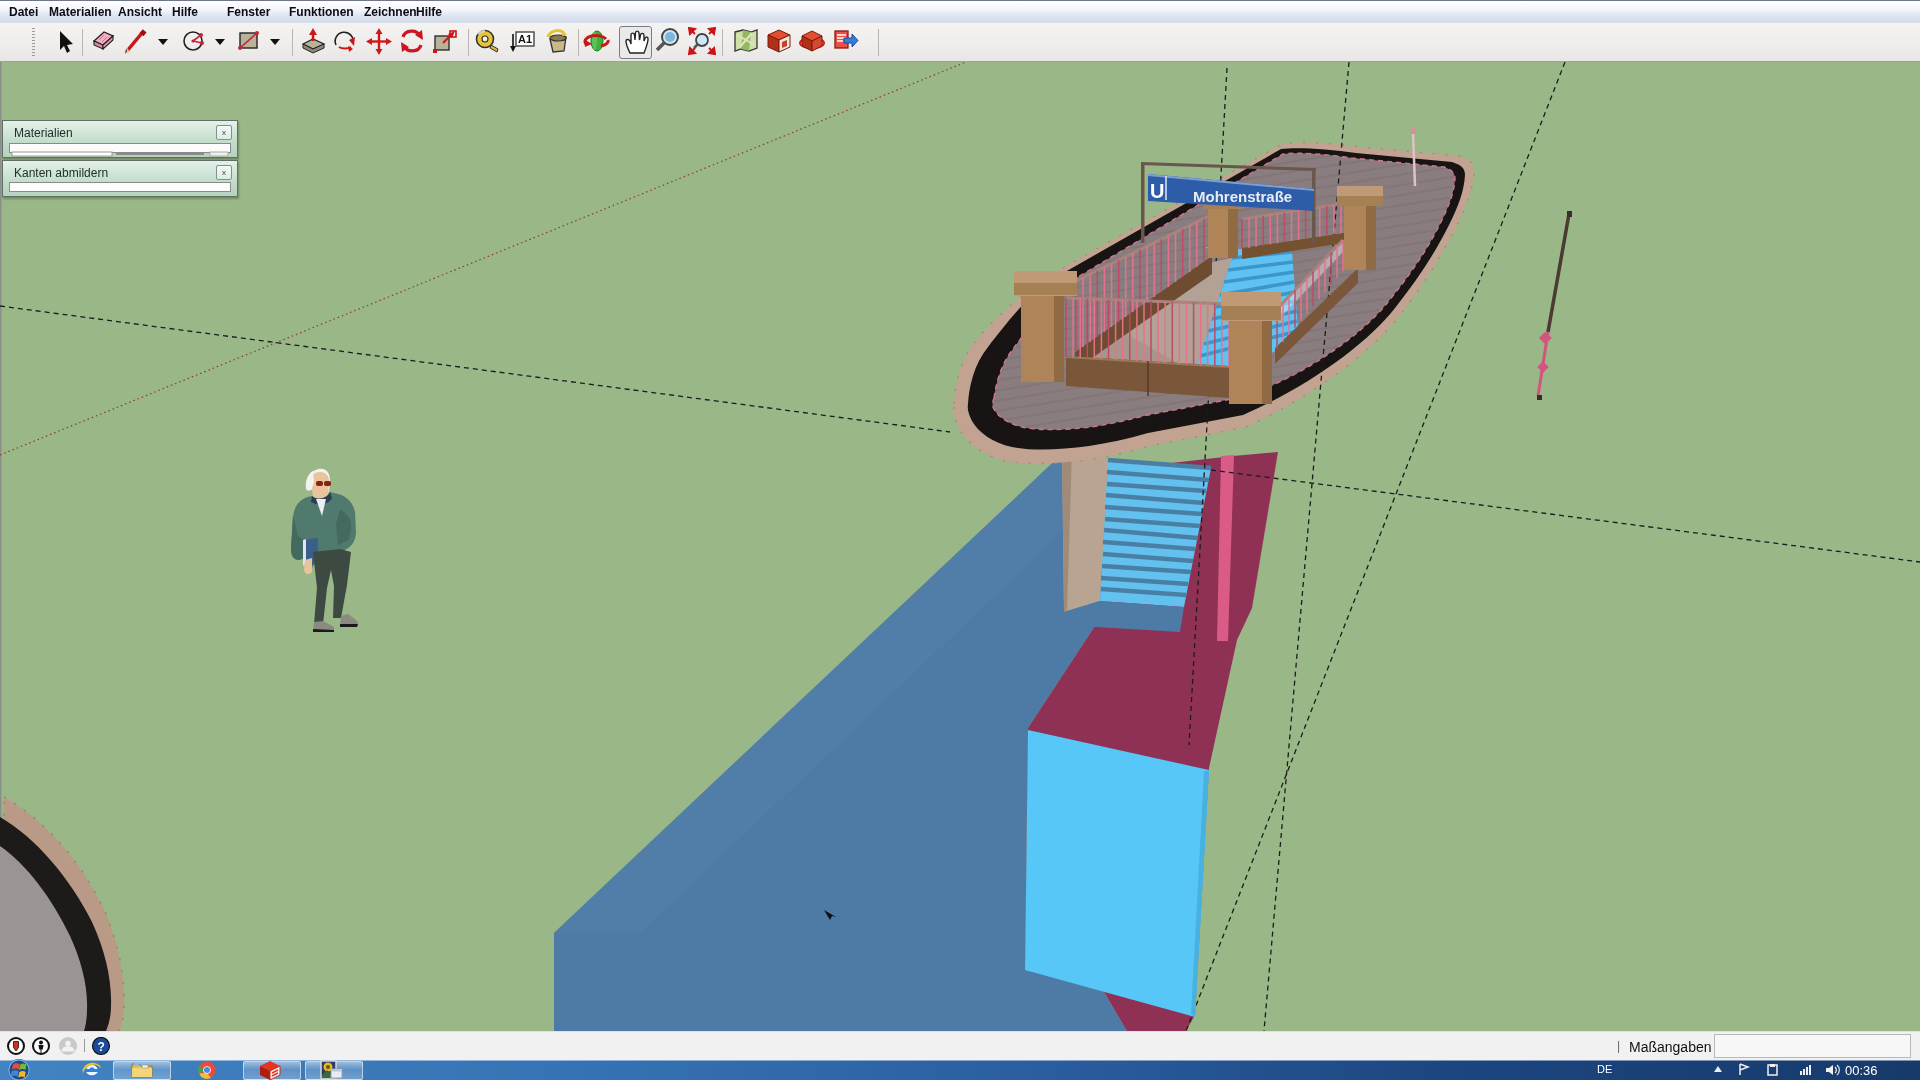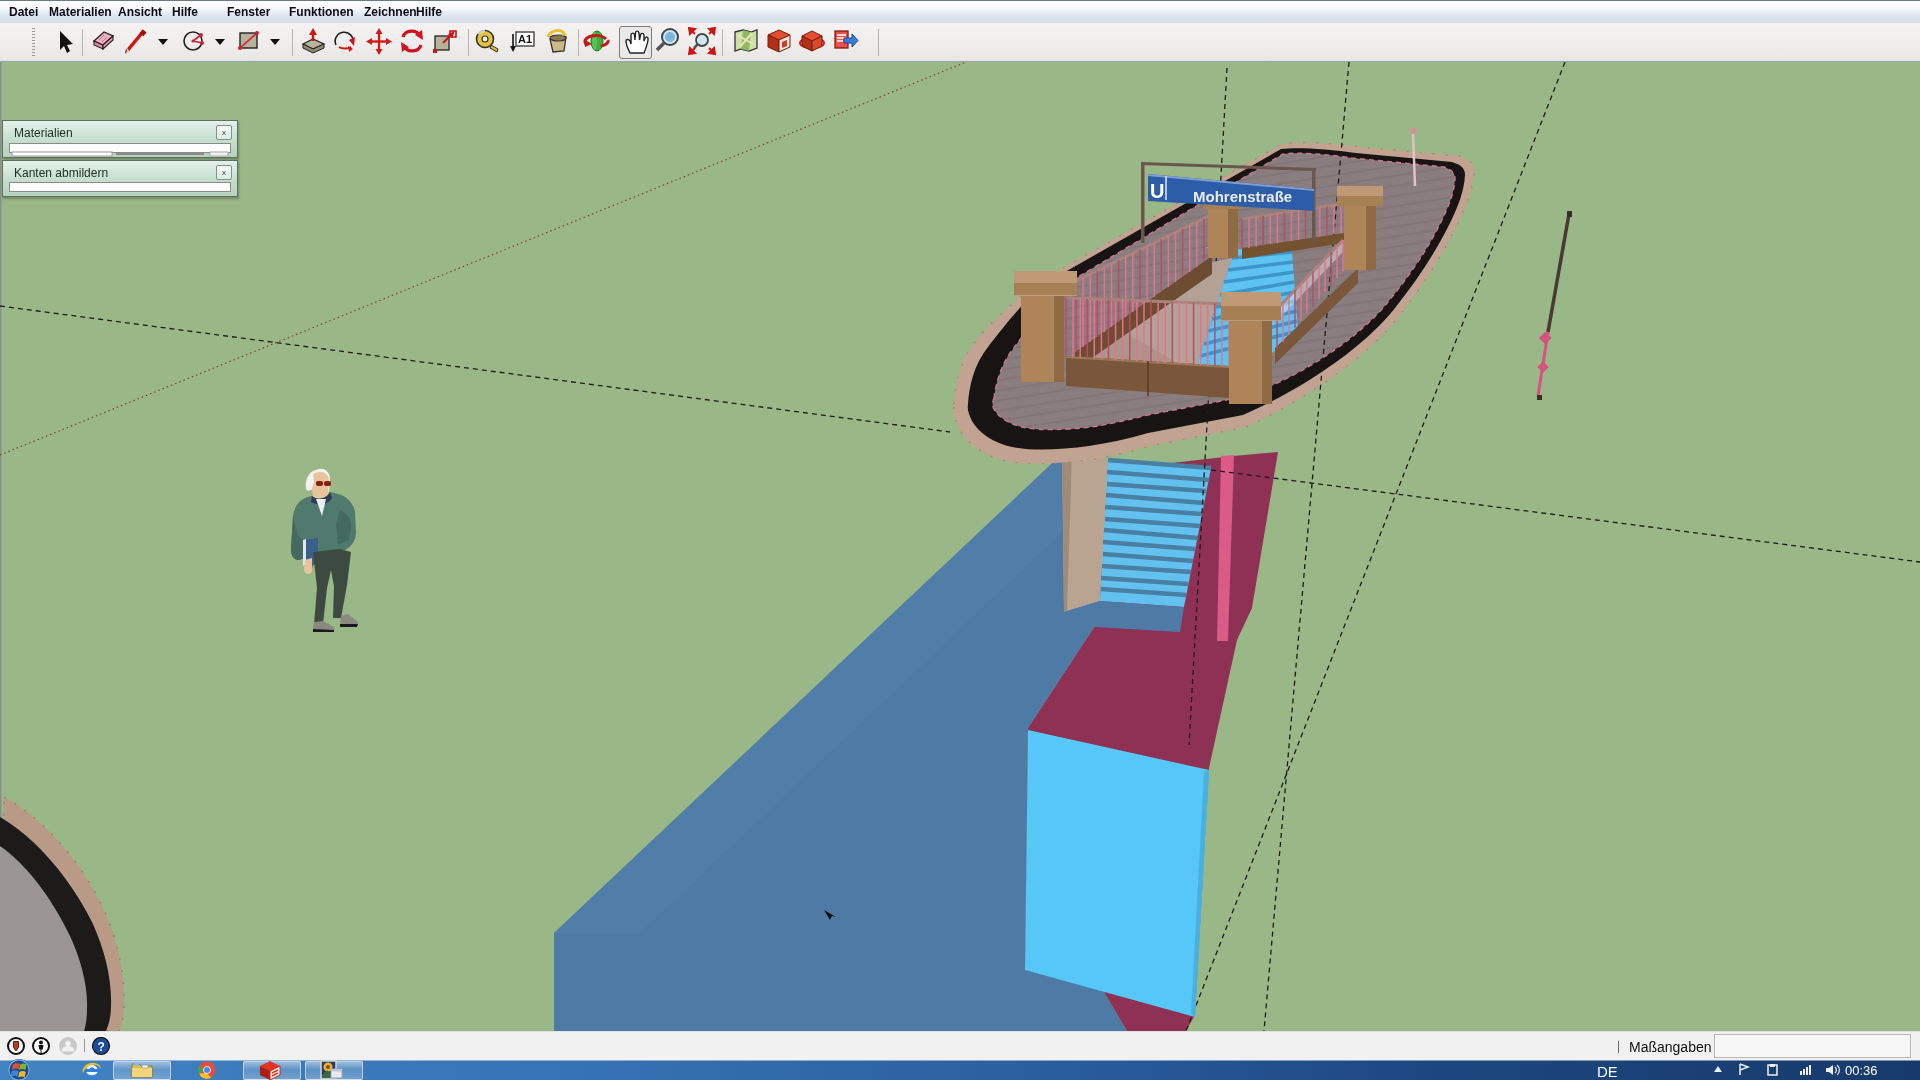--- a/index.html
+++ b/index.html
@@ -30,21 +30,21 @@
   #statusbar .lbl { position:absolute; left:1629px; top:7px; font-size:14px; color:#111; }
   #statusbar .field { position:absolute; left:1714px; top:2px; width:197px; height:24px; background:#f7f7f7; border:1px solid #b8b8b8; }
   
   #taskbar { position:absolute; top:1060px; left:0; width:1920px; height:20px;
      background:linear-gradient(to right, #4283c2, #3673b4 30%, #2a5d9e 55%, #1d4680 75%, #173a6b);
      z-index:30; }
   #taskbar::before { content:""; position:absolute; top:0; left:0; right:0; height:1px; background:rgba(255,255,255,0.45); }
   .tbtn { position:absolute; top:1px; width:58px; height:19px; background:linear-gradient(rgba(255,255,255,0.50), rgba(255,255,255,0.18) 45%, rgba(255,255,255,0.28));
       border:1px solid rgba(255,255,255,0.55); border-radius:2px; }
   #clock { position:absolute; left:1845px; top:3px; color:#fff; font-size:13px; }
-  #tray-de { position:absolute; left:1597px; top:3px; color:#fff; font-size:15px; }
+  #tray-de { position:absolute; left:1597px; top:3px; color:#fff; font-size:11px; }
 </style>
 </head>
 <body>
 <div id="stage">
 
   <svg id="vpsvg" width="1920" height="1080" viewBox="0 0 1920 1080" style="position:absolute;top:0;left:0;z-index:2">
 
     <rect x="0" y="62" width="1920" height="969" fill="#99b787"></rect>
     <g id="model">
         <rect x="0" y="62" width="1.5" height="969" fill="#8a8f8a"></rect>

